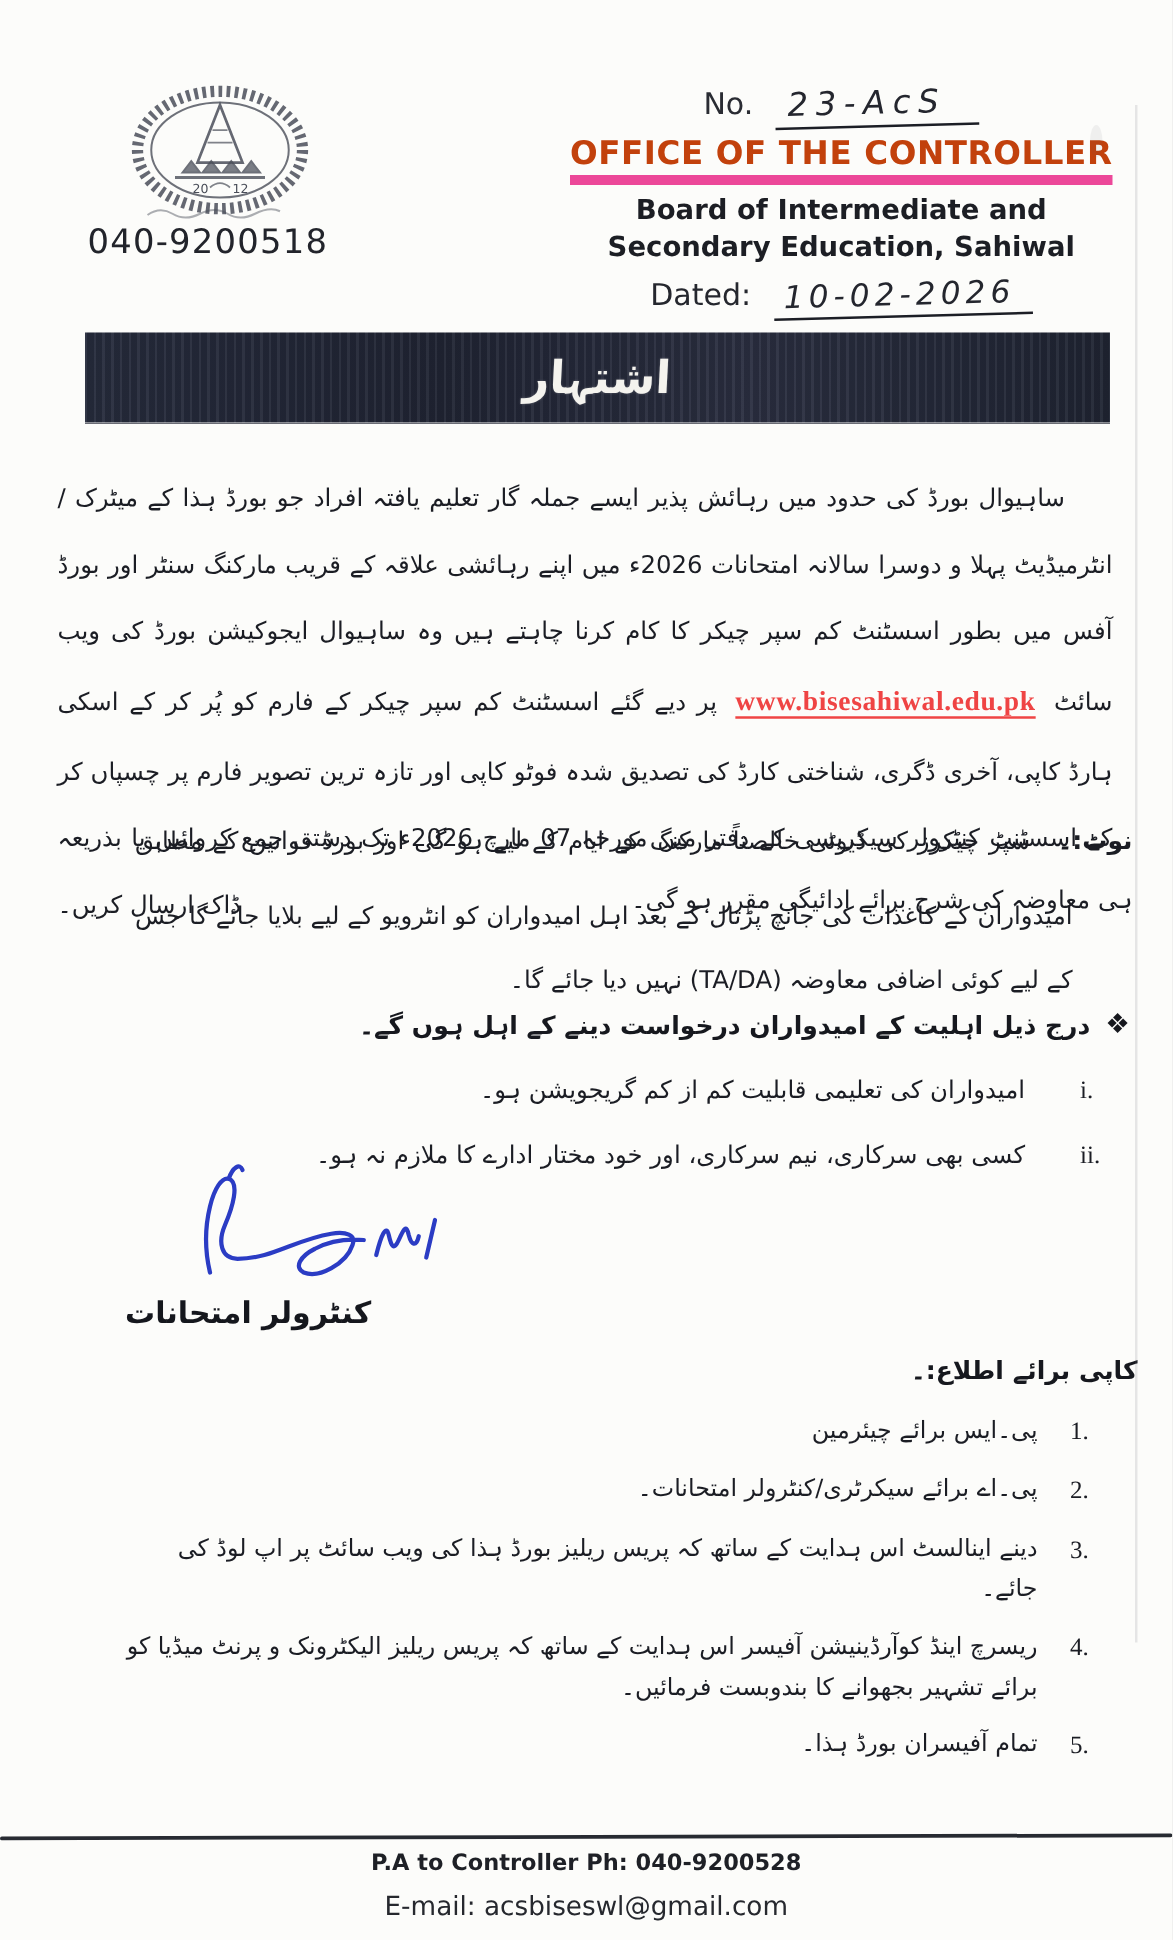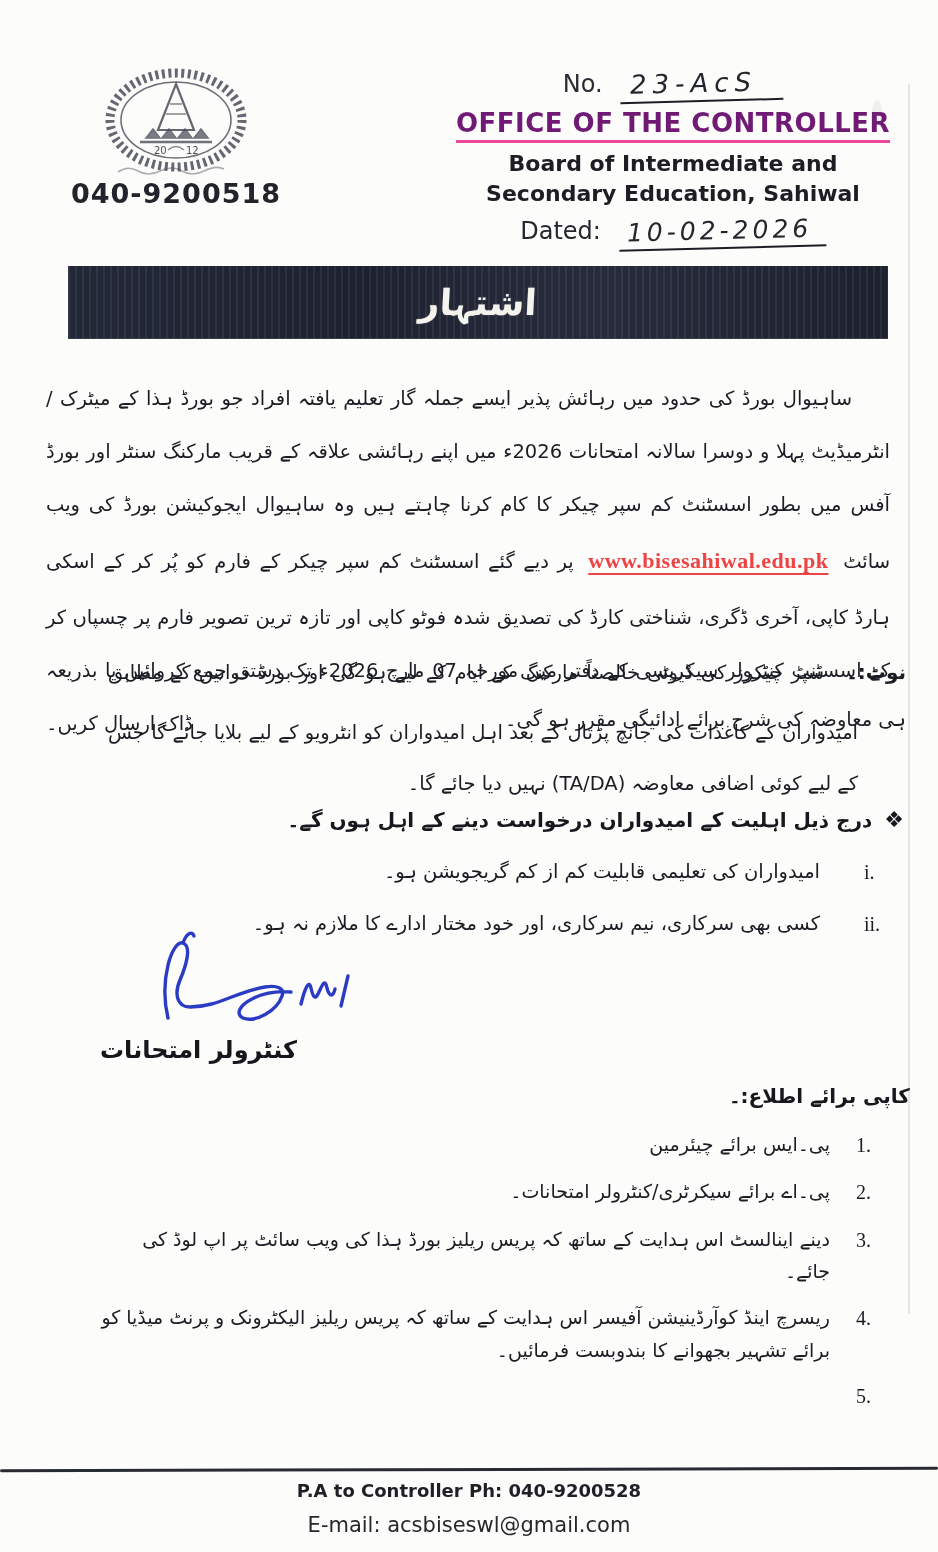--- a/index.html
+++ b/index.html
@@ -10,40 +10,40 @@
     margin:0 auto;
     background:#fcfcfa;
     font-family:"DejaVu Sans", sans-serif;
     color:#1a1c22;
     overflow:hidden;
   }
   
   .logo-wrap { position:absolute; left:90px; top:68px; width:172px; height:118px; }
   .phone {
     position:absolute; left:70px; top:178px; width:212px;
-    font-size:27px; font-weight:bold; letter-spacing:1px; text-align:center;
+    font-size:27px; font-weight:normal; letter-spacing:1px; text-align:left;
     color:#22242b;
   }
   .head-right { position:absolute; left:438px; top:68px; width:470px; text-align:center; }
   .no-line { font-size:24px; color:#2a2c33; text-align:center; margin-bottom:6px; }
   .hand {
     display:inline-block;
     font-style:italic; letter-spacing:6px;
     transform:rotate(-1.5deg);
     font-size:26px; color:#24262e;
     border-bottom:2px solid #1c1e25;
     padding:0 26px 2px 10px;
     margin-left:10px;
   }
   .hand.date { font-size:25px; letter-spacing:4px; padding:0 14px 2px 8px; }
   .office-title {
     display:inline-block;
     font-size:26px; font-weight:bold; letter-spacing:0.5px;
-    border-bottom:3px solid #ec4899; padding-bottom:2px;
-    color:#701a75;
+    border-bottom:8px solid #ec4899; padding-bottom:2px;
+    color:#c2410c;
   }
   .board-name {
     margin:6px auto 0; width:440px;
     font-size:22px; font-weight:bold; line-height:1.35;
     color:#1c1e24;
   }
   .dated-line { margin-top:8px; font-size:24px; color:#25272e; }
   
   .banner {
     position:absolute; left:68px; top:266px; width:820px; height:72px;
@@ -198,20 +198,21 @@
     <div class="cc-item">
       <span class="cc-num">3.</span>
       <span>دینے اینالسٹ اس ہدایت کے ساتھ کہ پریس ریلیز بورڈ ہذا کی ویب سائٹ پر اپ لوڈ کی جائے۔</span>
     </div>
     <div class="cc-item">
       <span class="cc-num">4.</span>
       <span>ریسرچ اینڈ کوآرڈینیشن آفیسر اس ہدایت کے ساتھ کہ پریس ریلیز الیکٹرونک و پرنٹ میڈیا کو برائے تشہیر بجھوانے کا بندوبست فرمائیں۔</span>
     </div>
     <div class="cc-item">
       <span class="cc-num">5.</span>
+      <span>تمام آفیسران بورڈ ہذا۔</span>
     </div>
   </div>
 
   <div class="footer-rule"></div>
   <div class="footer-l1">P.A to Controller Ph: 040-9200528</div>
   <div class="footer-l2">E-mail: acsbiseswl@gmail.com</div>
 
   <div class="crease"></div>
   <div class="smudge"></div>
 </div>

